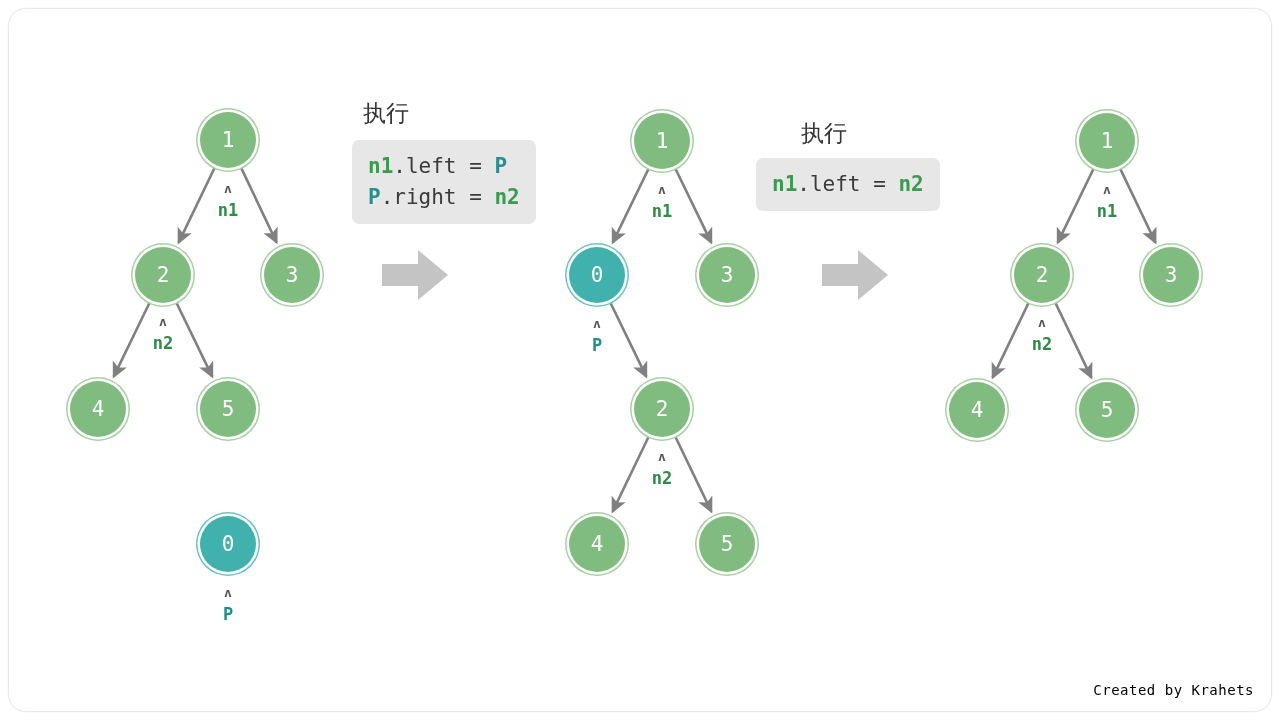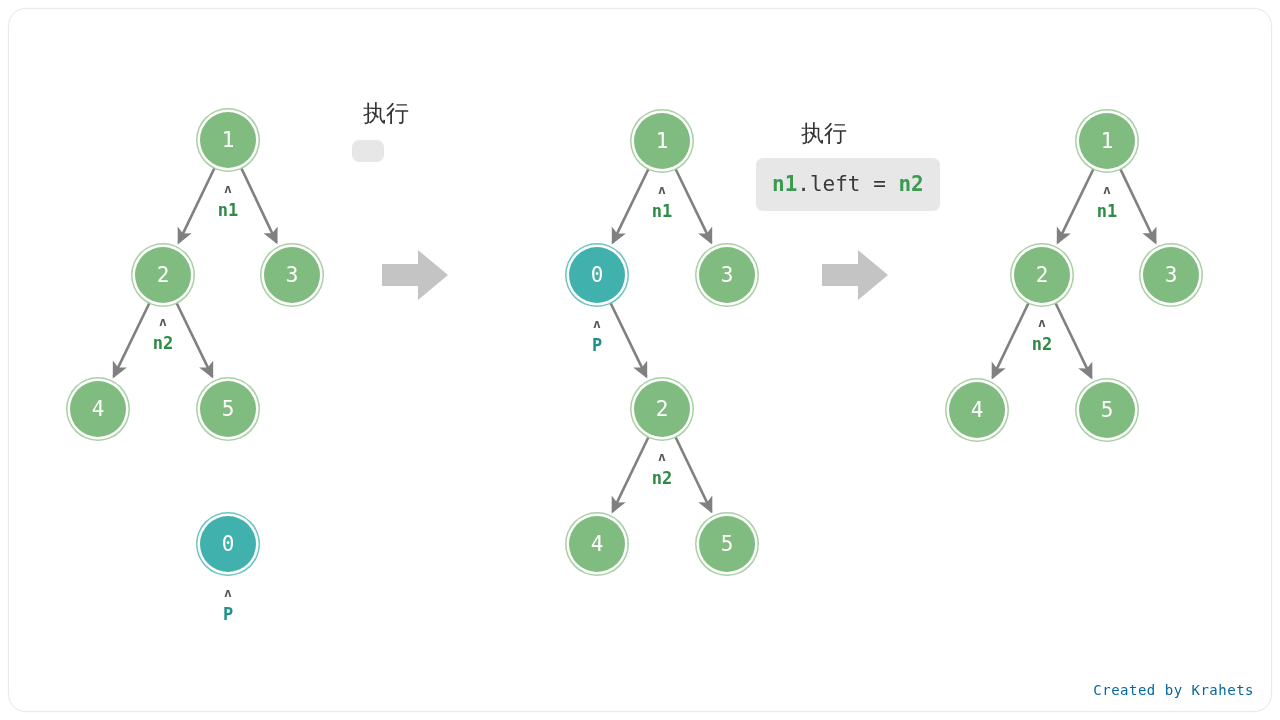--- a/index.html
+++ b/index.html
@@ -116,21 +116,21 @@
   .code-box .v-green { color: #3a9a4f; font-weight: bold; }
   .code-box .v-teal  { color: #2a8f8c; font-weight: bold; }
 
   
   #watermark {
     position: absolute;
     right: 26px;
     bottom: 22px;
     font-family: "DejaVu Sans Mono", "Liberation Mono", monospace;
     font-size: 14px;
-    color: #0369a1;
+    color: #000000;
     letter-spacing: .5px;
     user-select: none;
   }
 </style>
 </head>
 <body>
 
 <div id="stage">
   <div id="card"></div>
 
@@ -209,19 +209,19 @@
         <span class="caret">ʌ</span>
         <span class="ptext">n1</span>
       </div>
       <div class="ptr green" style="left: 1042px; top: 316px;">
         <span class="caret">ʌ</span>
         <span class="ptext">n2</span>
       </div>
     </div>
   <div id="steps-layer">
       <div class="step-label" style="left: 363px; top: 98px;">执行</div>
-      <div class="code-box" style="left: 352px; top: 140px;"></div>
+      <div class="code-box" style="left: 352px; top: 140px;"><div><span class="v-green">n1</span><span>.left = </span><span class="v-teal">P</span></div><div><span class="v-teal">P</span><span>.right = </span><span class="v-green">n2</span></div></div>
       <div class="step-label" style="left: 801px; top: 118px;">执行</div>
       <div class="code-box" style="left: 756px; top: 158px;"><div><span class="v-green">n1</span><span>.left = </span><span class="v-green">n2</span></div></div>
     </div>
 
   <div id="watermark">Created by Krahets</div>
 </div>
 
 </body></html>

